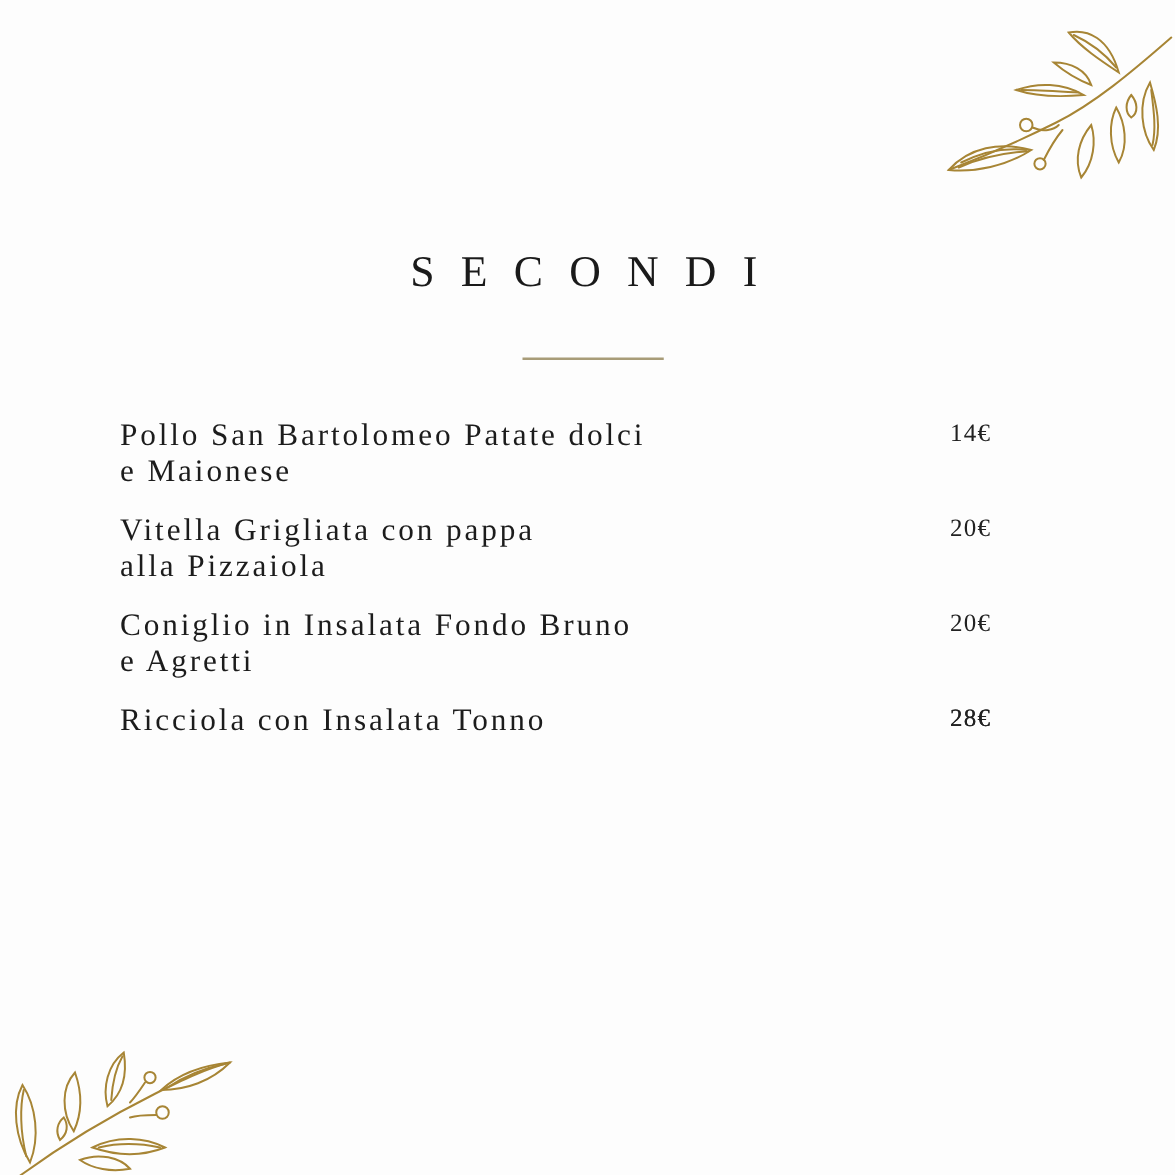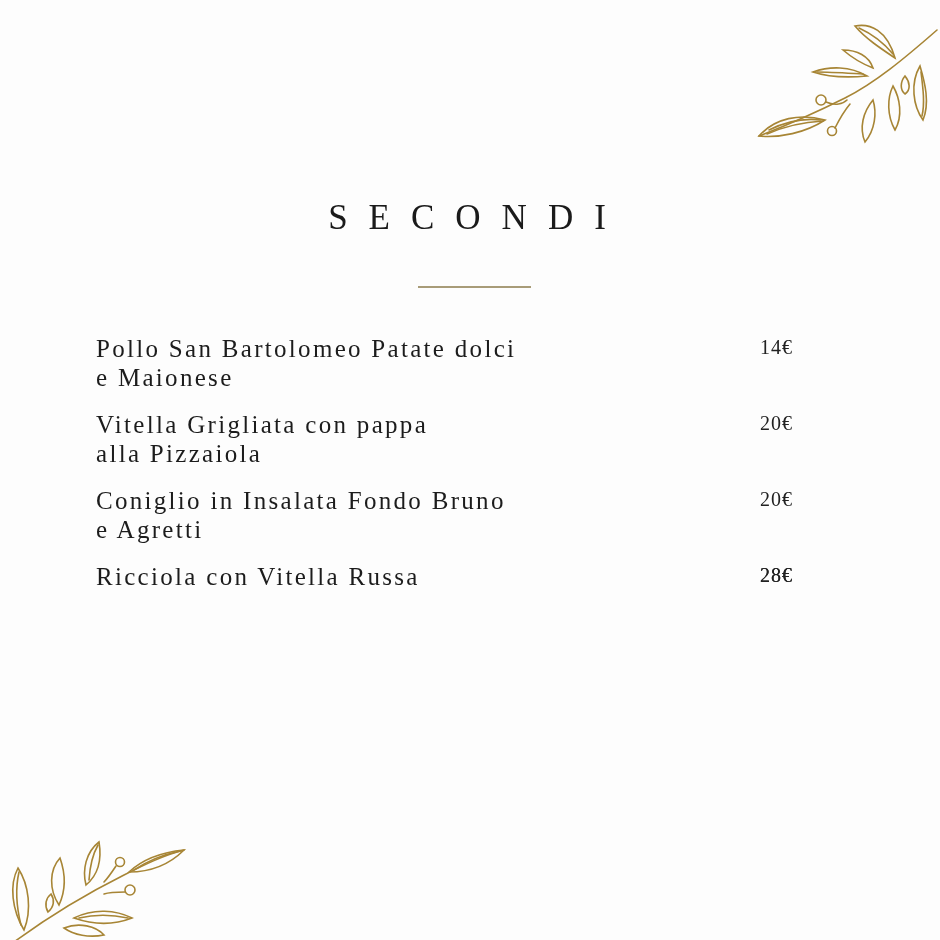--- a/index.html
+++ b/index.html
@@ -85,16 +85,16 @@
   </div>
   <div class="item">
     <div class="item-name">Coniglio in Insalata Fondo Bruno
 e Agretti</div>
     <div class="item-price">20€</div>
   </div>
   <div class="item">
     <div class="item-price">28€</div>
   </div>
   <div class="item">
-    <div class="item-name">Ricciola con Vitella Russa</div>
+    <div class="item-name">Ricciola con Insalata Tonno</div>
     <div class="item-price">28€</div>
   </div>
 </div>
 
 </body></html>

